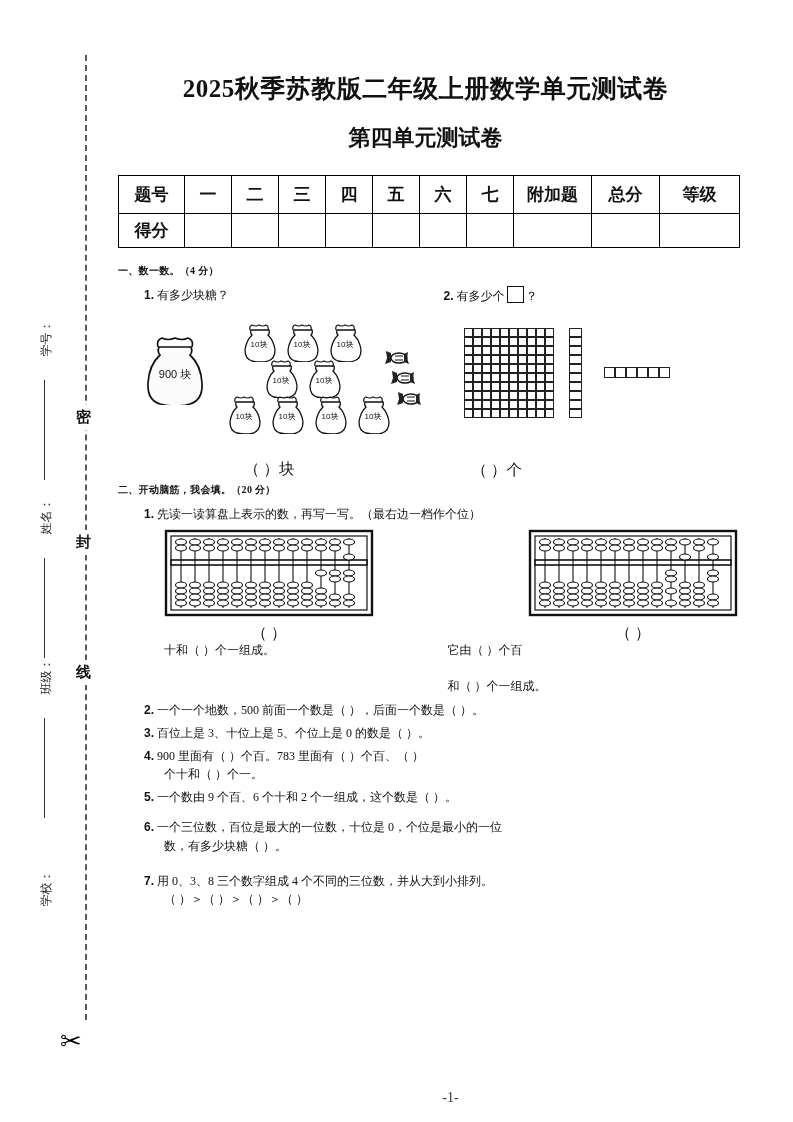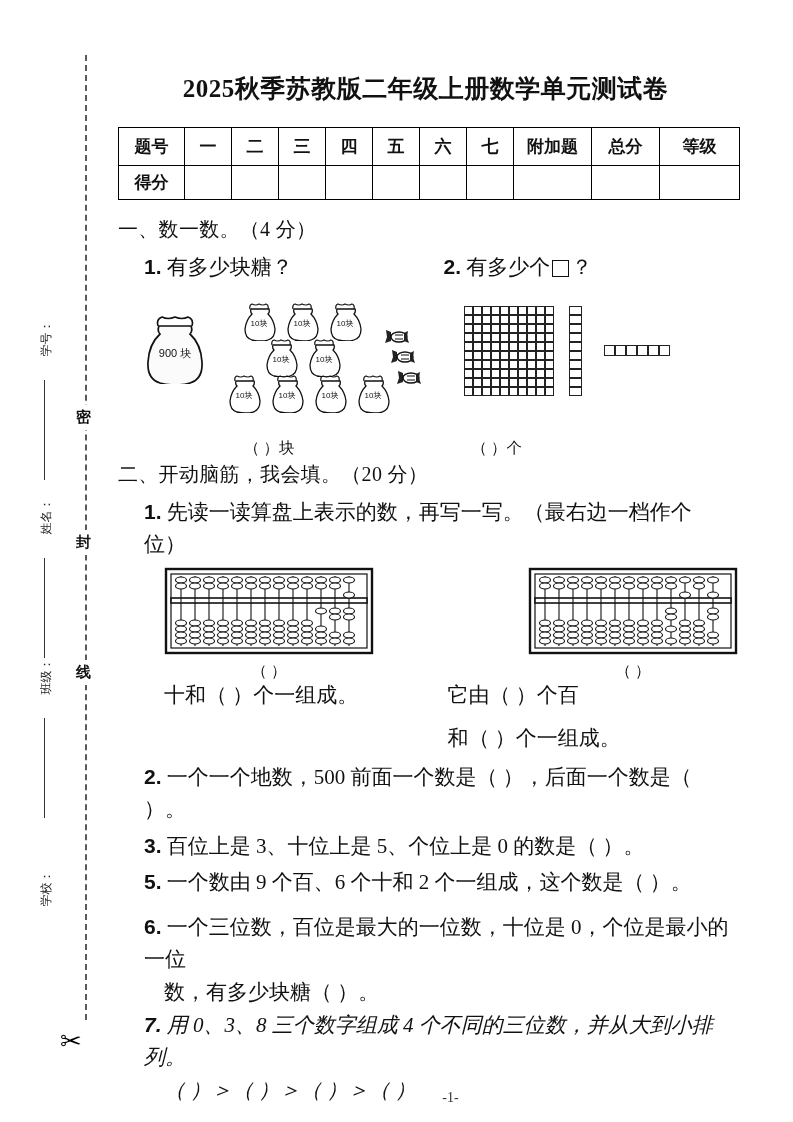--- a/index.html
+++ b/index.html
@@ -88,25 +88,25 @@
   table.score td.lab{ width:66px; }
   table.score td.num{ width:47px; }
   table.score td.w-extra{ width:78px; }
   table.score td.w-total{ width:68px; }
   table.score td.w-grade{ width:80px; }
   table.score tr.answers td{ height:34px; }
 
   
   .sec-head{
     margin-top:16px;
-    font-size:20px; font-weight:normal;
+    font-size:10px; font-weight:bold;
     letter-spacing:.3px;
   }
   .q{
-    margin-top:8px; font-size:21px; line-height:1.55;
+    margin-top:8px; font-size:12px; line-height:1.55;
   }
   .q .qn{ font-weight:bold; font-family:"Liberation Sans","DejaVu Sans",sans-serif; }
   .indent{ padding-left:26px; }
   .indent2{ padding-left:46px; }
 
   
   .pic-row{ position:relative; height:150px; margin-top:4px; }
 
   .bag{
     position:absolute;
@@ -177,20 +177,21 @@
   <div class="seal-rule" style="top:718px;height:100px;"></div>
 
   <div class="seal-vtext" style="top:880px;">学校：</div>
 
   <div class="scissors">✂</div>
 </div>
 
 <div id="sheet">
 
   <h1 class="title">2025秋季苏教版二年级上册数学单元测试卷</h1>
+  <h2 class="subtitle">第四单元测试卷</h2>
 
 
   <table class="score">
     <tbody>
         <tr>
       <td class="lab">题号</td>
       <td class="num">一</td>
       <td class="num">二</td>
       <td class="num">三</td>
       <td class="num">四</td>
@@ -687,47 +688,52 @@
       <div class="abacus-cap">（        ）</div>
     </div>
   </div>
 
   <div class="two-col" style="margin-top:2px;">
     <div class="col-l">
       <div class="q indent2" style="margin-top:0;">十和（        ）个一组成。</div>
     </div>
     <div class="col-r">
       <div class="q" style="margin-top:0;padding-left:22px;">它由（          ）个百</div>
-      <div class="q" style="margin-top:11px;padding-left:22px;">和（          ）个一组成。</div>
+      <div class="q" style="margin-top:17px;padding-left:22px;">和（          ）个一组成。</div>
     </div>
     <div class="clr"></div>
   </div>
 
   <div class="q indent" style="margin-top:6px;">
     <span class="qn">2.</span>
     <span>一个一个地数，500 前面一个数是（            ），后面一个数是（            ）。</span>
   </div>
 
   <div class="q indent" style="margin-top:4px;">
     <span class="qn">3.</span>
     <span>百位上是 3、十位上是 5、个位上是 0 的数是（              ）。</span>
   </div>
 
+  <div class="q indent" style="margin-top:4px;">
+    <span class="qn">4.</span>
+    <span>900 里面有（            ）个百。783 里面有（            ）个百、（            ）</span>
+    <div style="padding-left:20px;">个十和（          ）个一。</div>
+  </div>
 
   <div class="q indent" style="margin-top:4px;">
     <span class="qn">5.</span>
     <span>一个数由 9 个百、6 个十和 2 个一组成，这个数是（              ）。</span>
   </div>
 
   <div class="q indent" style="margin-top:12px;">
     <span class="qn">6.</span>
     <span>一个三位数，百位是最大的一位数，十位是 0，个位是最小的一位</span>
     <div style="padding-left:20px;">数，有多少块糖（            ）。</div>
   </div>
 
-  <div class="q indent" style="margin-top:0;font-style:italic;">
+  <div class="q indent" style="margin-top:16px;">
     <span class="qn">7.</span>
     <span>用 0、3、8 三个数字组成 4 个不同的三位数，并从大到小排列。</span>
     <div style="padding-left:20px;">（          ）＞（          ）＞（          ）＞（          ）</div>
   </div>
 
   <div class="pagenum">-1-</div>
 </div>
 
 </body></html>

